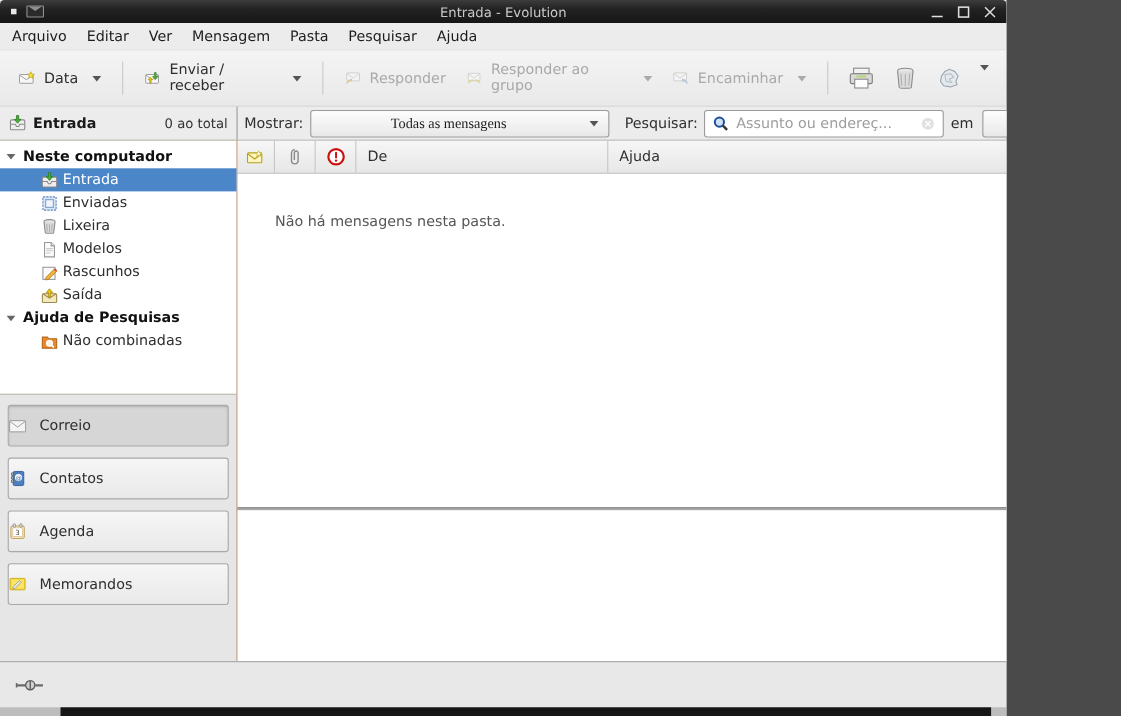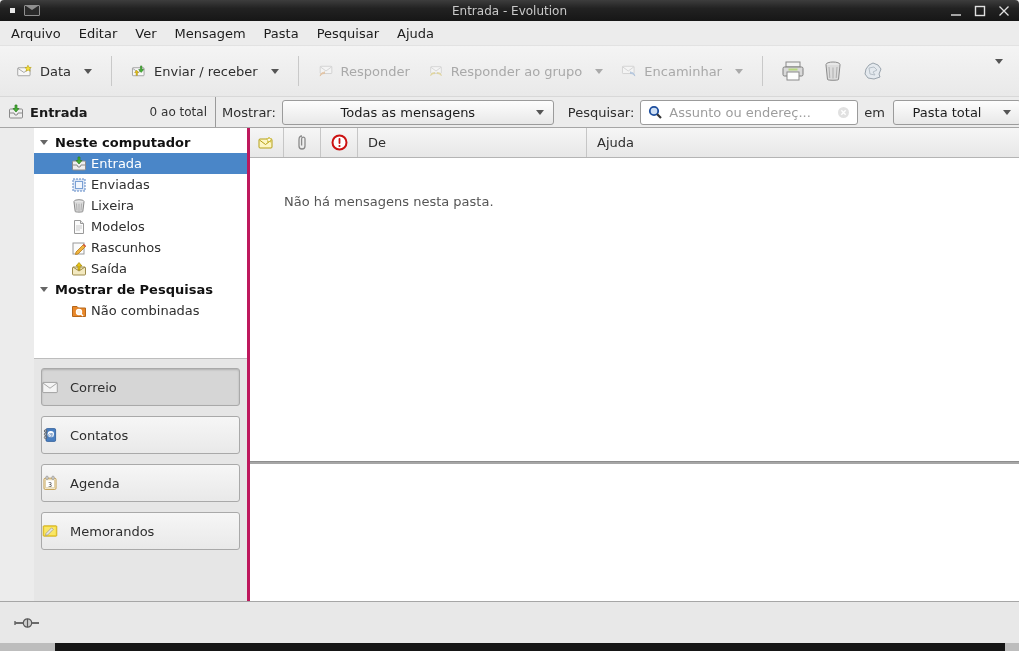--- a/index.html
+++ b/index.html
@@ -1,18 +1,18 @@
 <!DOCTYPE html>
 <html><head>
 <meta charset="utf-8">
 <style>
   * { margin:0; padding:0; box-sizing:border-box; }
   html,body { width:1019px; height:651px; }
   body { font-family:"DejaVu Sans","Liberation Sans",sans-serif; font-size:13px; color:#2e2e2e; background:#4a4a4a; }
-  .window { position:relative; width:1019px; height:651px; overflow:hidden; background:#ececec; }
+  .window { position:relative; width:915px; height:651px; overflow:hidden; background:#ececec; }
 
   
   .titlebar { position:absolute; top:0; left:0; right:0; height:21px;
     background:linear-gradient(#3d3d3d,#222 40%,#161616); border-radius:4px 4px 0 0;
     display:flex; align-items:center; }
   .titlebar .apptitle { position:absolute; left:0; right:0; text-align:center; color:#c9c9c9; font-size:12px; }
   .tb-left { display:flex; align-items:center; gap:9px; margin-left:10px; z-index:2; }
   .tb-dot { width:5px; height:5px; background:#e8e8e8; }
   .tb-appicon { width:16px; height:11px; border:1px solid #8f8f8f; border-radius:1px; position:relative; background:#2a2a2a; }
   .tb-appicon:after { content:""; position:absolute; left:1px; top:0; border-left:6px solid transparent; border-right:6px solid transparent; border-top:4px solid #8f8f8f; }
@@ -42,30 +42,30 @@
     border-top:1px solid #d8d8d8; border-bottom:1px solid #a6a6a6; display:flex; align-items:stretch; }
   .fb-left { width:216px; flex:0 0 216px; border-right:1px solid #9a9a9a; display:flex; align-items:center; padding:0 8px; gap:6px; }
   .fb-left .ftitle { font-weight:bold; color:#1a1a1a; }
   .fb-left .fcount { margin-left:auto; font-size:12px; color:#333; }
   .fb-right { flex:1; display:flex; align-items:center; padding:0 6px; gap:6px; }
   .combo { height:25px; display:flex; align-items:center; justify-content:center; gap:8px;
     background:linear-gradient(#fdfdfd,#e8e8e8); border:1px solid #9b9b9b; border-radius:3px; padding:0 9px; color:#1c1c1c; }
   .combo .caret { margin-left:4px; }
   .combo.filter { width:272px; }
   .combo.scope { min-width:128px; margin-left:2px; }
-  .combo .ctext { flex:1; text-align:center; }
+  .combo .ctext { flex:1; text-align:center;font-family:Liberation Serif, serif; }
   .searchwrap { display:flex; align-items:center; gap:6px; height:25px; width:218px;
     background:#fff; border:1px solid #9b9b9b; border-radius:3px; padding:0 6px; }
   .searchwrap input { border:none; outline:none; flex:1; min-width:0; font:inherit; color:#3a3a3a; background:transparent; }
   .searchwrap input::placeholder { color:#9d9d9d; }
   .lblgap { margin-left:8px; }
 
   
   .bodyarea { position:absolute; top:128px; left:0; right:0; height:473px; display:flex; }
-  .sidebar { width:216px; flex:0 0 216px; border-right:3px solid #be185d; background:#bef264; position:relative;margin-left:34px; }
+  .sidebar { width:216px; flex:0 0 216px; border-right:1px solid #be185d; background:#bef264; position:relative; }
   .tree { position:absolute; top:0; left:0; right:0; height:230px; background:#fff; padding-top:4px; }
   .trow { height:21px; display:flex; align-items:center; gap:4px; padding-left:6px; }
   .trow .expander { width:0; height:0; border-left:4px solid transparent; border-right:4px solid transparent; border-top:5px solid #666; margin-right:3px; }
   .trow.group { font-weight:bold; color:#111; }
   .trow.child { padding-left:37px; }
   .trow.selected { background:#4a86c8; color:#fff; }
   .ticon { width:16px; height:16px; flex:0 0 16px; display:flex; align-items:center; justify-content:center; }
 
   .switcher { position:absolute; top:230px; bottom:0; left:0; right:0; background:#e6e6e6; border-top:1px solid #bdbdbd; padding:9px 7px; }
   .swbtn { height:38px; margin-bottom:10px; border:1px solid #a9a9a9; border-radius:3px;
@@ -324,21 +324,21 @@
             <svg width="16" height="16" viewBox="0 0 16 16">
               <rect x="1.5" y="6" width="13" height="8" rx="1" fill="#f3e9c0" stroke="#9c8a4a"></rect>
               <path d="M2 6 L8 10 L14 6" fill="none" stroke="#9c8a4a"></path>
               <path d="M7 9 L7 5 L5 5 L8 1.5 L11 5 L9 5 L9 9Z" fill="#e8c413" stroke="#a68a08" stroke-width="0.7"></path>
             </svg>
           </span>
           <span>Saída</span>
         </div>
         <div class="trow group">
           <span class="expander"></span>
-          <span>Mostrar de Pesquisas</span>
+          <span>Ajuda de Pesquisas</span>
         </div>
         <div class="trow child">
           <span class="ticon">
             <svg width="16" height="16" viewBox="0 0 16 16">
               <path d="M1.5 3.5 L6 3.5 L7.5 5 L14.5 5 L14.5 13.5 L1.5 13.5Z" fill="#e8882a" stroke="#b5661a"></path>
               <circle cx="8" cy="9" r="2.6" fill="#fdf3e4" stroke="#fff" stroke-width="1.2"></circle>
               <line x1="10" y1="11" x2="12" y2="13" stroke="#fff" stroke-width="1.4"></line>
             </svg>
           </span>
           <span>Não combinadas</span>

